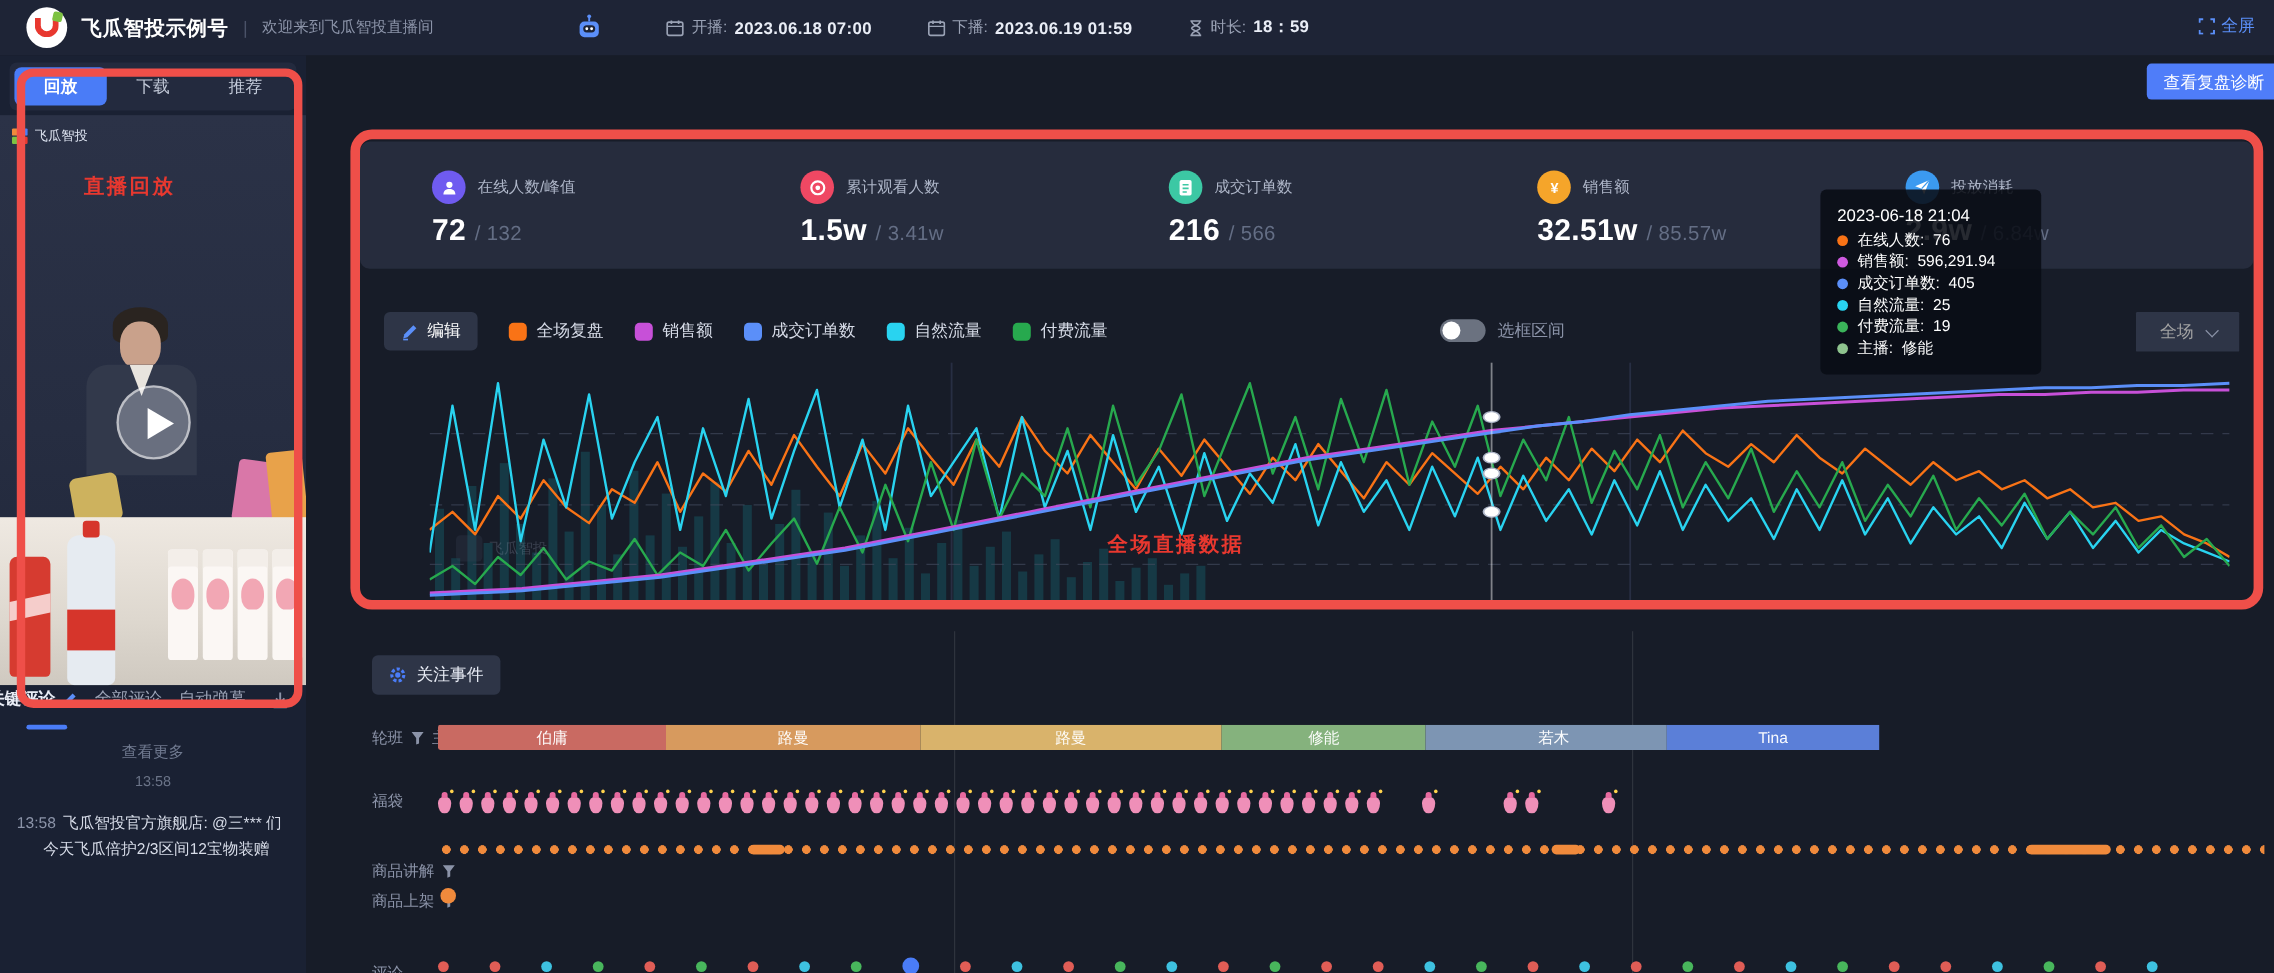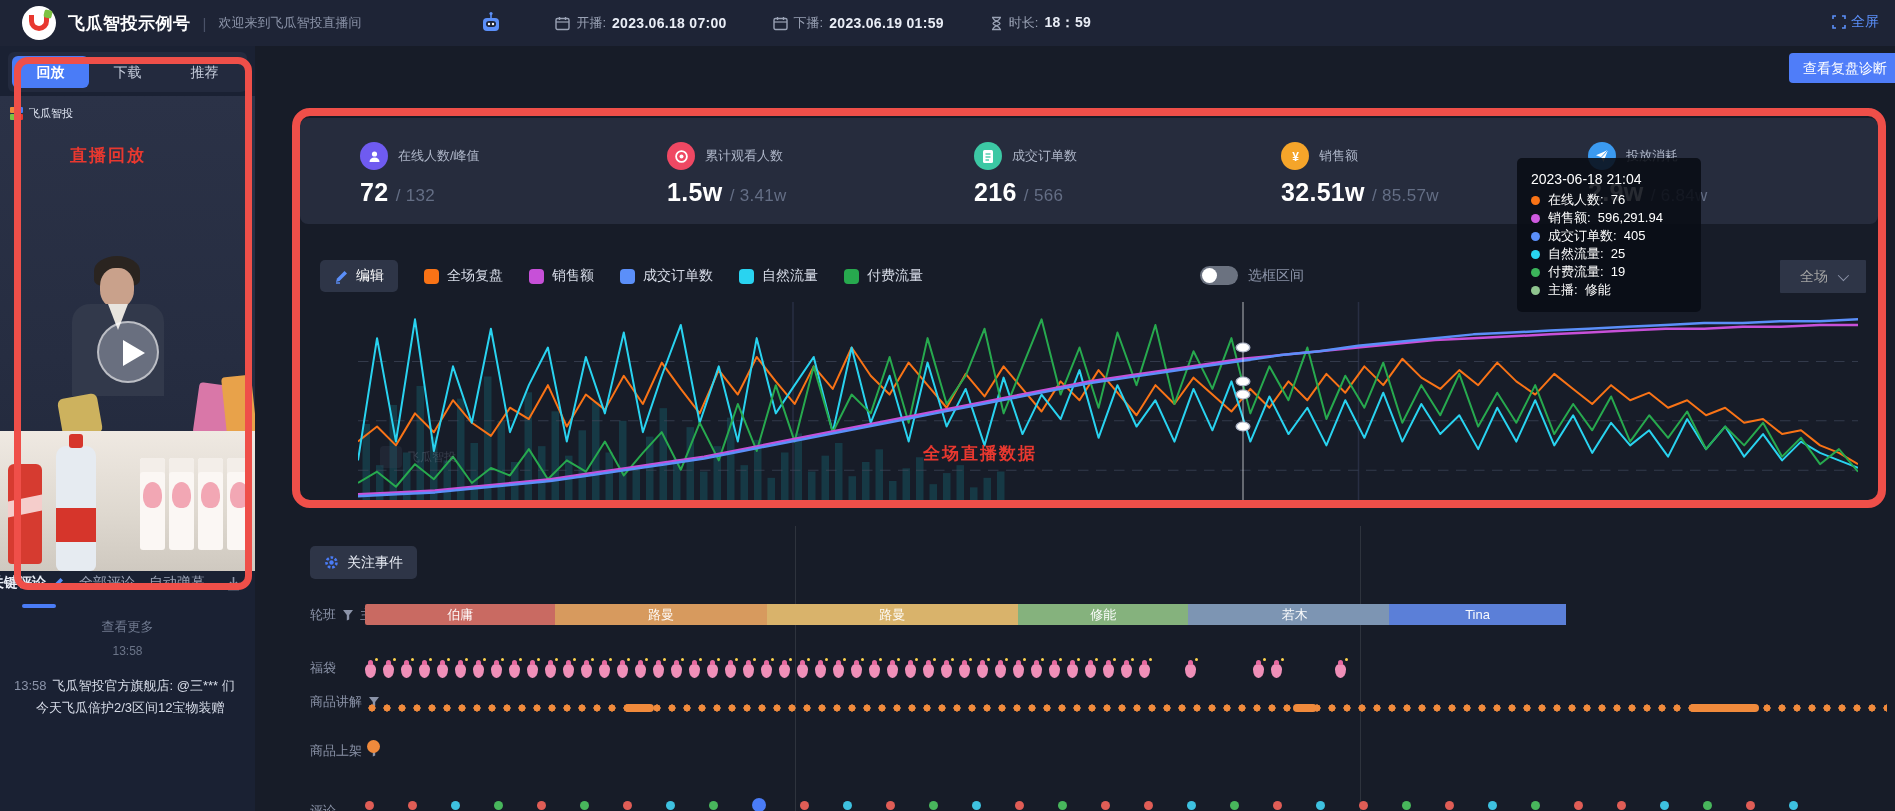--- a/index.html
+++ b/index.html
@@ -488,21 +488,21 @@
         <span class="bag" style="margin-right: 7px;"></span>
         <span style="width: 28px; flex: 0 0 auto;"></span>
         <span class="bag"></span>
         <span style="width: 50px; flex: 0 0 auto;"></span>
         <span class="bag"></span>
         <span class="bag"></span>
         <span style="width: 46px; flex: 0 0 auto;"></span>
         <span class="bag"></span>
       </div>
 
-    <div class="tl-label" style="top:647px">
+    <div class="tl-label" style="top:671px">
       <span>商品讲解</span>
       <svg width="12" height="12" viewBox="0 0 12 12">
           <path d="M1 1h10L7.2 6v4.5l-2.4 1V6L1 1z" fill="#8b93a8"></path>
         </svg>
     </div>
     <div class="talk-dots" id="talkDots">
         <span class="talk-pill" style="left: 17%; width: 30px;"></span>
         <span class="talk-pill" style="left: 61%; width: 24px;"></span>
         <span class="talk-pill" style="left: 87%; width: 70px;"></span>
       </div>

